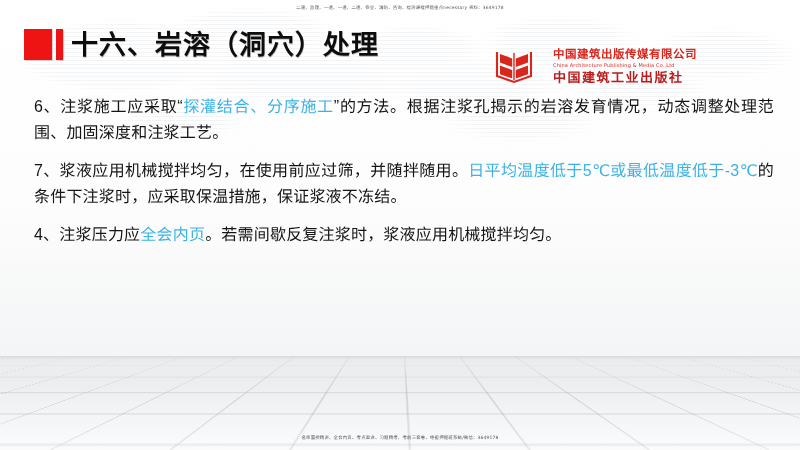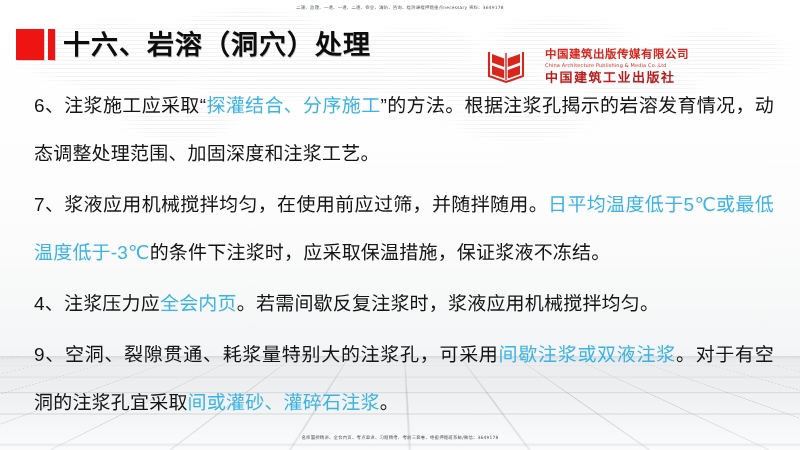--- a/index.html
+++ b/index.html
@@ -118,21 +118,21 @@
     color: #555b61;
     white-space: nowrap;
     font-family: "DejaVu Sans", "Liberation Sans", sans-serif;
   }
   .micro-top { top: 4px; }
   .micro-bottom { top: 434px; color: #4d5358; }
 
   
   .header {
     position: absolute;
-    left: 8px; top: 22px;
+    left: 16px; top: 22px;
     width: 652px;
     height: 52px;
     padding-left: 35px;
   }
   .title-mark {
     position: absolute;
     left: 8px; top: 7px;
     display: flex;
     align-items: center;
     gap: 4px;
@@ -203,25 +203,25 @@
     font-family: "DejaVu Serif", "Liberation Serif", serif;
   }
 
   
   .content {
     position: absolute;
     left: 34px; top: 82px;
     width: 740px;
   }
   .para {
-    font-size: 19px;
-    line-height: 48px;
+    font-size: 16px;
+    line-height: 26px;
     color: #141414;
     letter-spacing: .2px;
-    margin: 0 0 3px 0;
+    margin: 12px 0 3px 0;
     text-align: justify;
     text-justify: inter-ideograph;
   }
   .para .hl {
     color: #3cb3e6;
   }
 </style>
 </head>
 <body>
 
@@ -266,18 +266,17 @@
         <div class="logo-en">China Architecture Publishing &amp; Media Co.,Ltd</div>
         <div class="logo-sub">中国建筑工业出版社</div>
       </div>
     </div>
   </div>
 
   <div class="content">
     <p class="para"><span>6、注浆施工应采取“</span><span class="hl">探灌结合、分序施工</span><span>”的方法。根据注浆孔揭示的岩溶发育情况，动态调整处理范围、加固深度和注浆工艺。</span></p>
     <p class="para"><span>7、浆液应用机械搅拌均匀，在使用前应过筛，并随拌随用。</span><span class="hl">日平均温度低于5℃或最低温度低于-3℃</span><span>的条件下注浆时，应采取保温措施，保证浆液不冻结。</span></p>
     <p class="para"><span>4、注浆压力应</span><span class="hl">全会内页</span><span>。若需间歇反复注浆时，浆液应用机械搅拌均匀。</span></p>
-    <p class="para"><span>9、空洞、裂隙贯通、耗浆量特别大的注浆孔，可采用</span><span class="hl">间歇注浆或双液注浆</span><span>。对于有空洞的注浆孔宜采取</span><span class="hl">间或灌砂、灌碎石注浆</span><span>。</span></p>
   </div>
 
   <div class="micro-text micro-bottom">名师面授精讲、全会内页、考点串讲、习题精考、考前三套卷、绝密押题班系统/微信：3649178</div>
 
 </div>
 
 </body></html>

